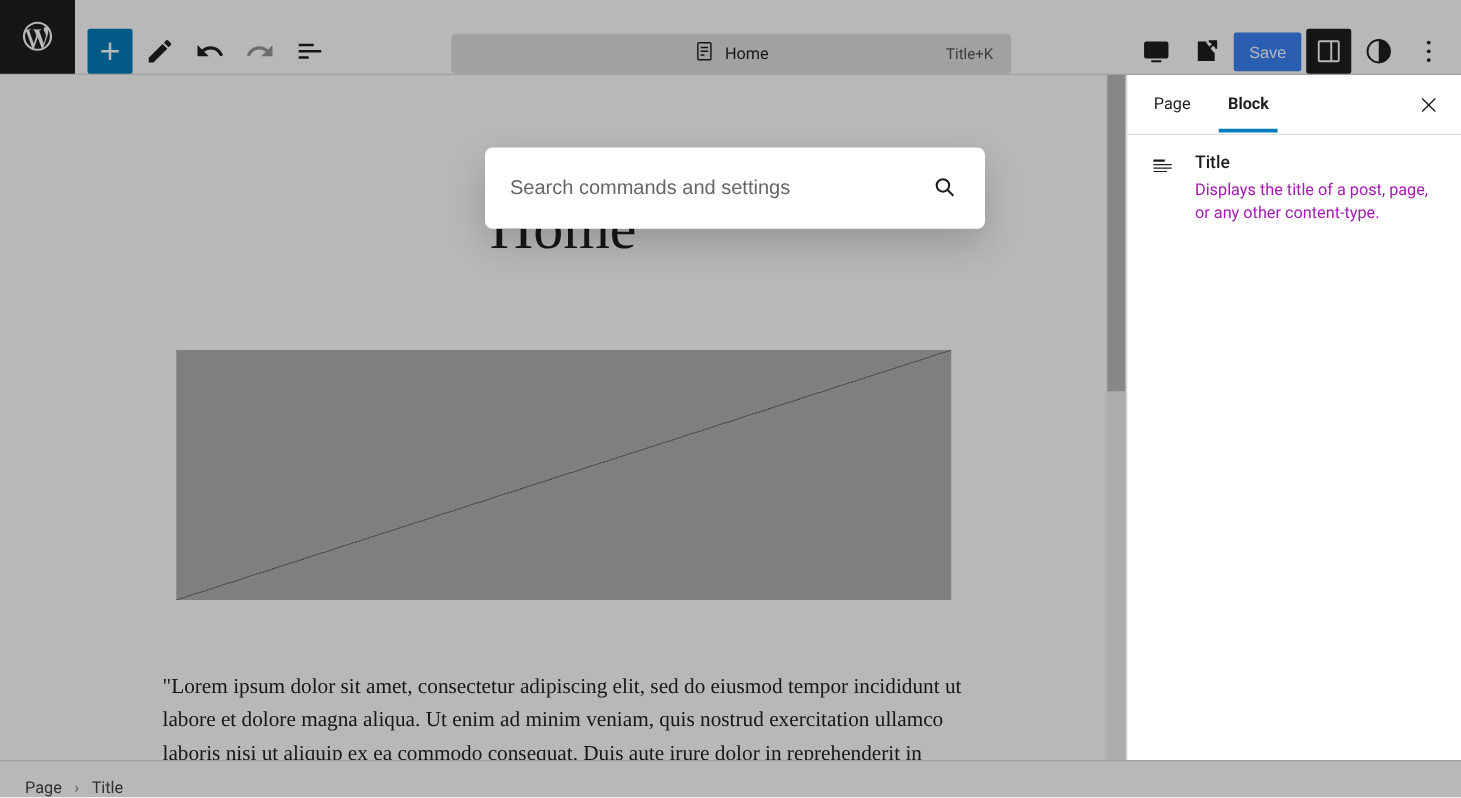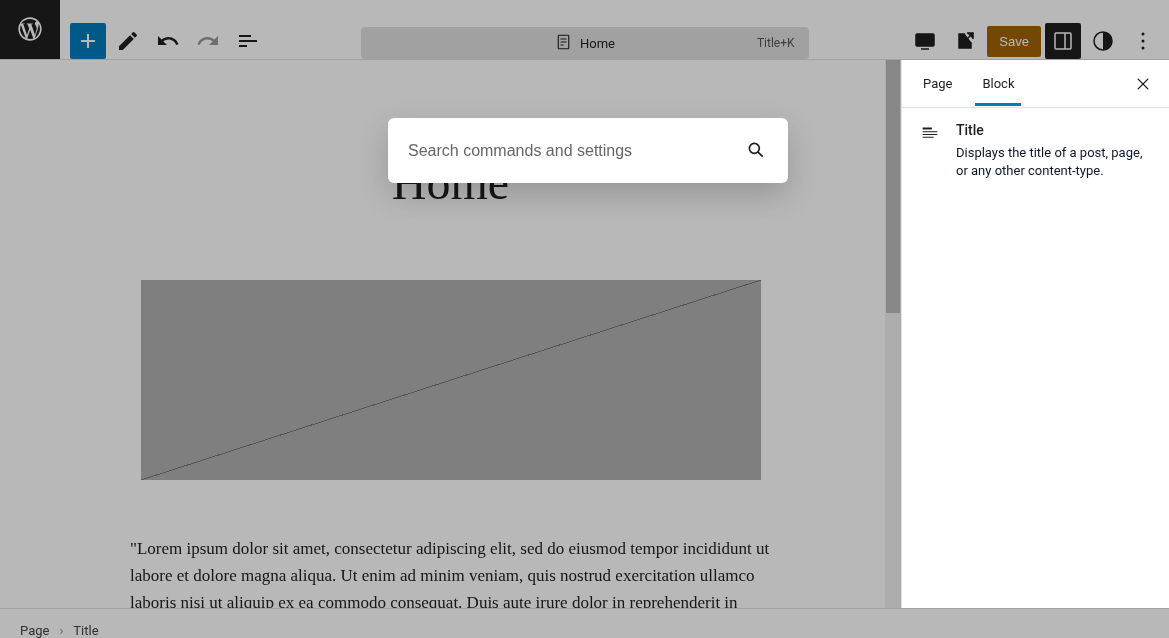--- a/index.html
+++ b/index.html
@@ -13,49 +13,49 @@
 .tool-btn { width: 36px; height: 36px; display: flex; align-items: center; justify-content: center; border-radius: 2px; background: transparent; border: none; }
 .tool-btn svg { width: 24px; height: 24px; fill: #1e1e1e; }
 .add-btn { background: #007cba; border-radius: 2px; margin-left: 2px; }
 .add-btn svg { fill: #fff; }
 .redo-btn svg { fill: #999; }
 .doc-bar { position: absolute; left: 50%; transform: translateX(-50%); width: 448px; height: 32px; background: #e0e0e0; border-radius: 4px; display: flex; align-items: center; justify-content: space-between; padding: 0 14px; }
 .doc-title { display: flex; align-items: center; gap: 8px; margin: 0 auto; position: absolute; left: 50%; transform: translateX(-50%); }
 .doc-title svg { width: 18px; height: 18px; fill: none; stroke: #1e1e1e; stroke-width: 1.5; }
 .doc-shortcut { color: #555; font-size: 12px; margin-left: auto; }
 .tool-group-right { display: flex; align-items: center; gap: 4px; margin-left: auto; padding-right: 8px; }
-.save-btn { background: #a16207; color: #fff; padding: 8px 12px; border-radius: 2px; border: none; font-size: 13px; }
+.save-btn { background: #3b82f6; color: #fff; padding: 8px 12px; border-radius: 2px; border: none; font-size: 13px; }
 .settings-btn { background: #1e1e1e; border-radius: 2px; }
 .settings-btn svg { fill: #fff; }
 
 
 .main { display: flex; height: 548px; position: relative; }
 .canvas-wrap { flex: 1; background: #fff; position: relative; overflow: hidden; }
 .canvas-inner { padding: 95px 130px 0 130px; }
 .page-title { font-family: Georgia, 'Times New Roman', serif; font-size: 48px; font-weight: 400; text-align: center; margin-bottom: 70px; }
 .placeholder-img { width: 620px; height: 200px; margin: 0 auto 55px; background: #b0b0b0; position: relative; }
 .placeholder-img::after { content: ''; position: absolute; inset: 0; background: linear-gradient(to bottom right, transparent calc(50% - 0.5px), #777 calc(50% - 0.5px), #777 calc(50% + 0.5px), transparent calc(50% + 0.5px)); }
 .body-text { font-family: Georgia, 'Times New Roman', serif; font-size: 17px; line-height: 1.6; color: #222; }
 .canvas-scroll { position: absolute; right: 0; top: 0; width: 16px; height: 100%; background: #f0f0f0; }
 .canvas-scroll-thumb { position: absolute; top: 0; left: 1px; width: 14px; height: 253px; background: #bcbcbc; }
 
 
 .sidebar { width: 268px; border-left: 1px solid #e0e0e0; background: #fff; display: flex; flex-direction: column; }
 .sidebar-tabs { height: 48px; display: flex; align-items: center; border-bottom: 1px solid #e0e0e0; padding: 0 14px; position: relative; }
 .tab { padding: 14px 7px; margin-right: 16px; font-size: 13px; color: #1e1e1e; }
-.tab.active { position: relative; font-weight: 400; }
+.tab.active { position: relative; font-weight: 700; }
 .tab.active::after { content: ''; position: absolute; bottom: -1px; left: 0; right: 0; height: 3px; background: #007cba; }
 .close-panel { margin-left: auto; width: 24px; height: 24px; display: flex; align-items: center; justify-content: center; }
 .close-panel svg { width: 18px; height: 18px; stroke: #1e1e1e; stroke-width: 1.5; fill: none; }
 .sidebar-body { padding: 14px 16px; }
 .block-header { display: flex; gap: 14px; align-items: flex-start; }
 .block-icon { width: 24px; height: 24px; display: flex; align-items: center; justify-content: center; flex-shrink: 0; }
 .block-icon svg { width: 22px; height: 22px; fill: #1e1e1e; }
 .block-title { font-weight: 500; font-size: 14px; margin-bottom: 6px; }
-.block-desc { font-size: 13px; color: #0f172a; line-height: 1.4; }
+.block-desc { font-size: 13px; color: #a21caf; line-height: 1.4; }
 
 
 .footer { height: 30px; border-top: 1px solid #e0e0e0; display: flex; align-items: center; padding: 0 20px; gap: 10px; font-size: 13px; color: #444; background: #fff; position: relative; z-index: 5; }
 .footer-sep { color: #888; }
 .cmd-palette { position: absolute; top: 118px; left: 388px; width: 400px; height: 65px; background: #fff; border-radius: 6px; box-shadow: 0 12px 30px rgba(0,0,0,0.18); z-index: 20; display: flex; align-items: center; padding: 0 20px; }
 .cmd-input { flex: 1; border: none; outline: none; font-size: 16px; color: #1e1e1e; background: transparent; }
 .cmd-input::placeholder { color: #666; }
 .cmd-search { width: 22px; height: 22px; }
 .cmd-search svg { width: 20px; height: 20px; fill: none; stroke: #1e1e1e; stroke-width: 2; }
 

